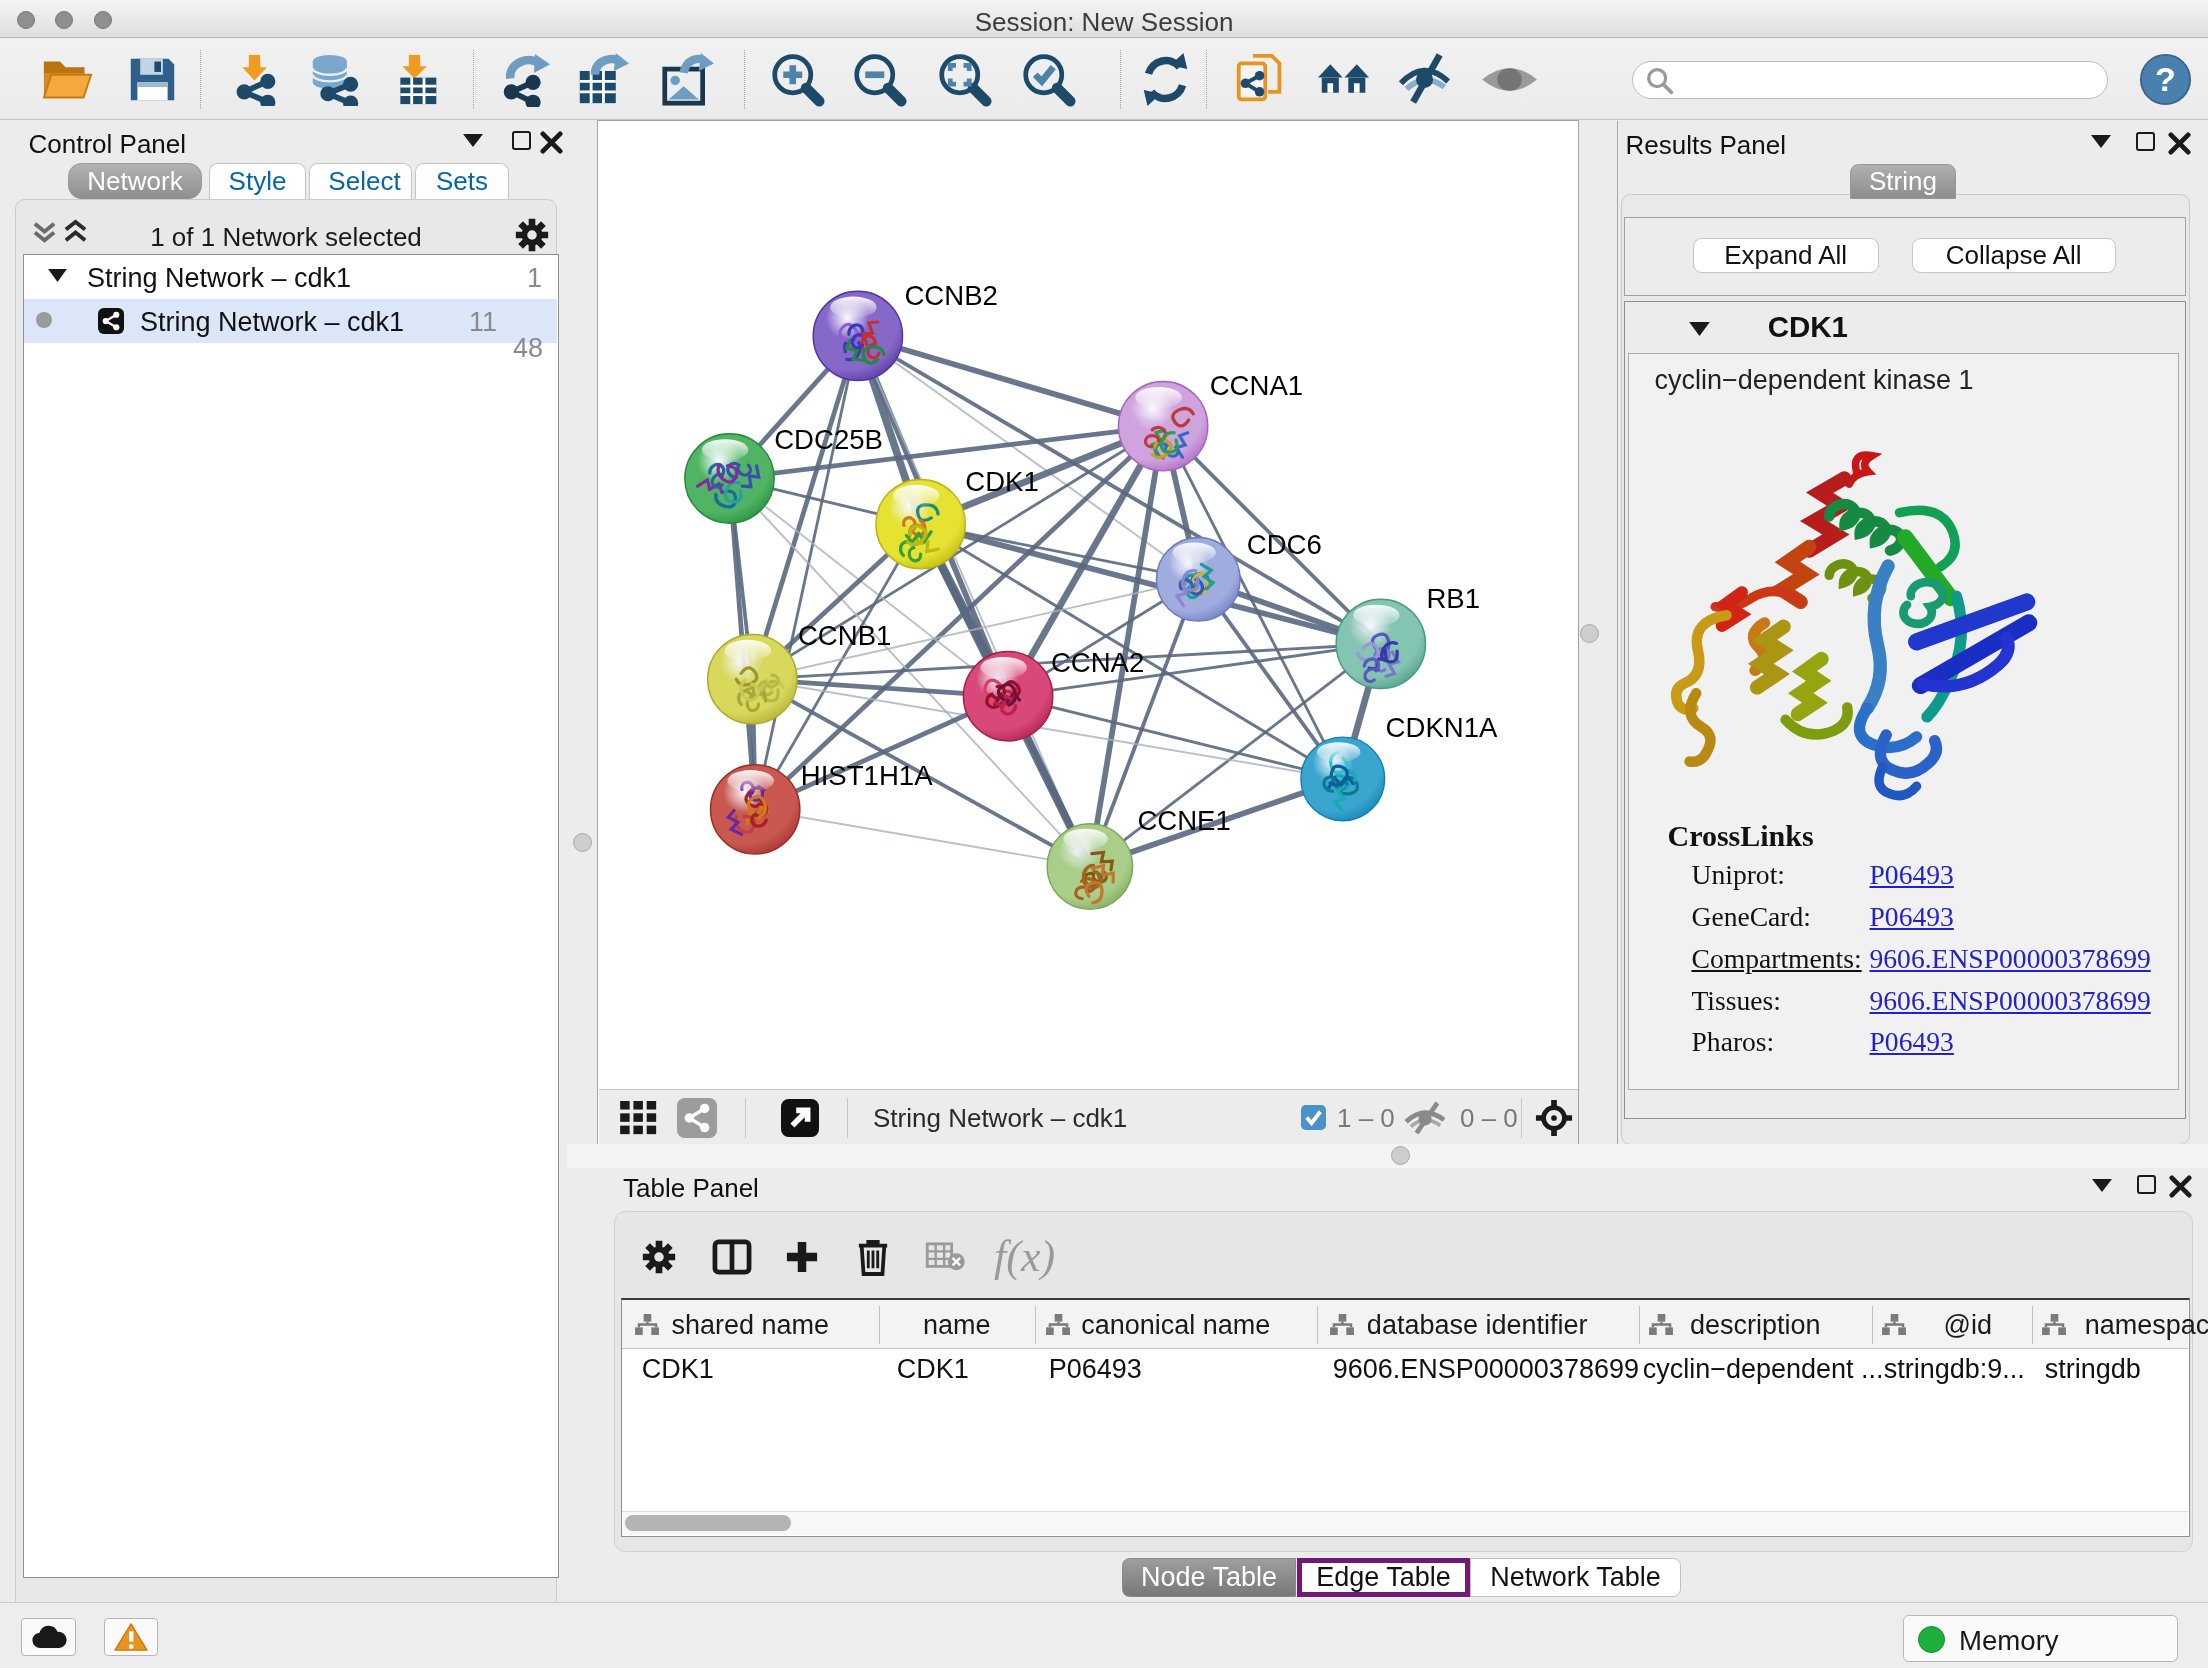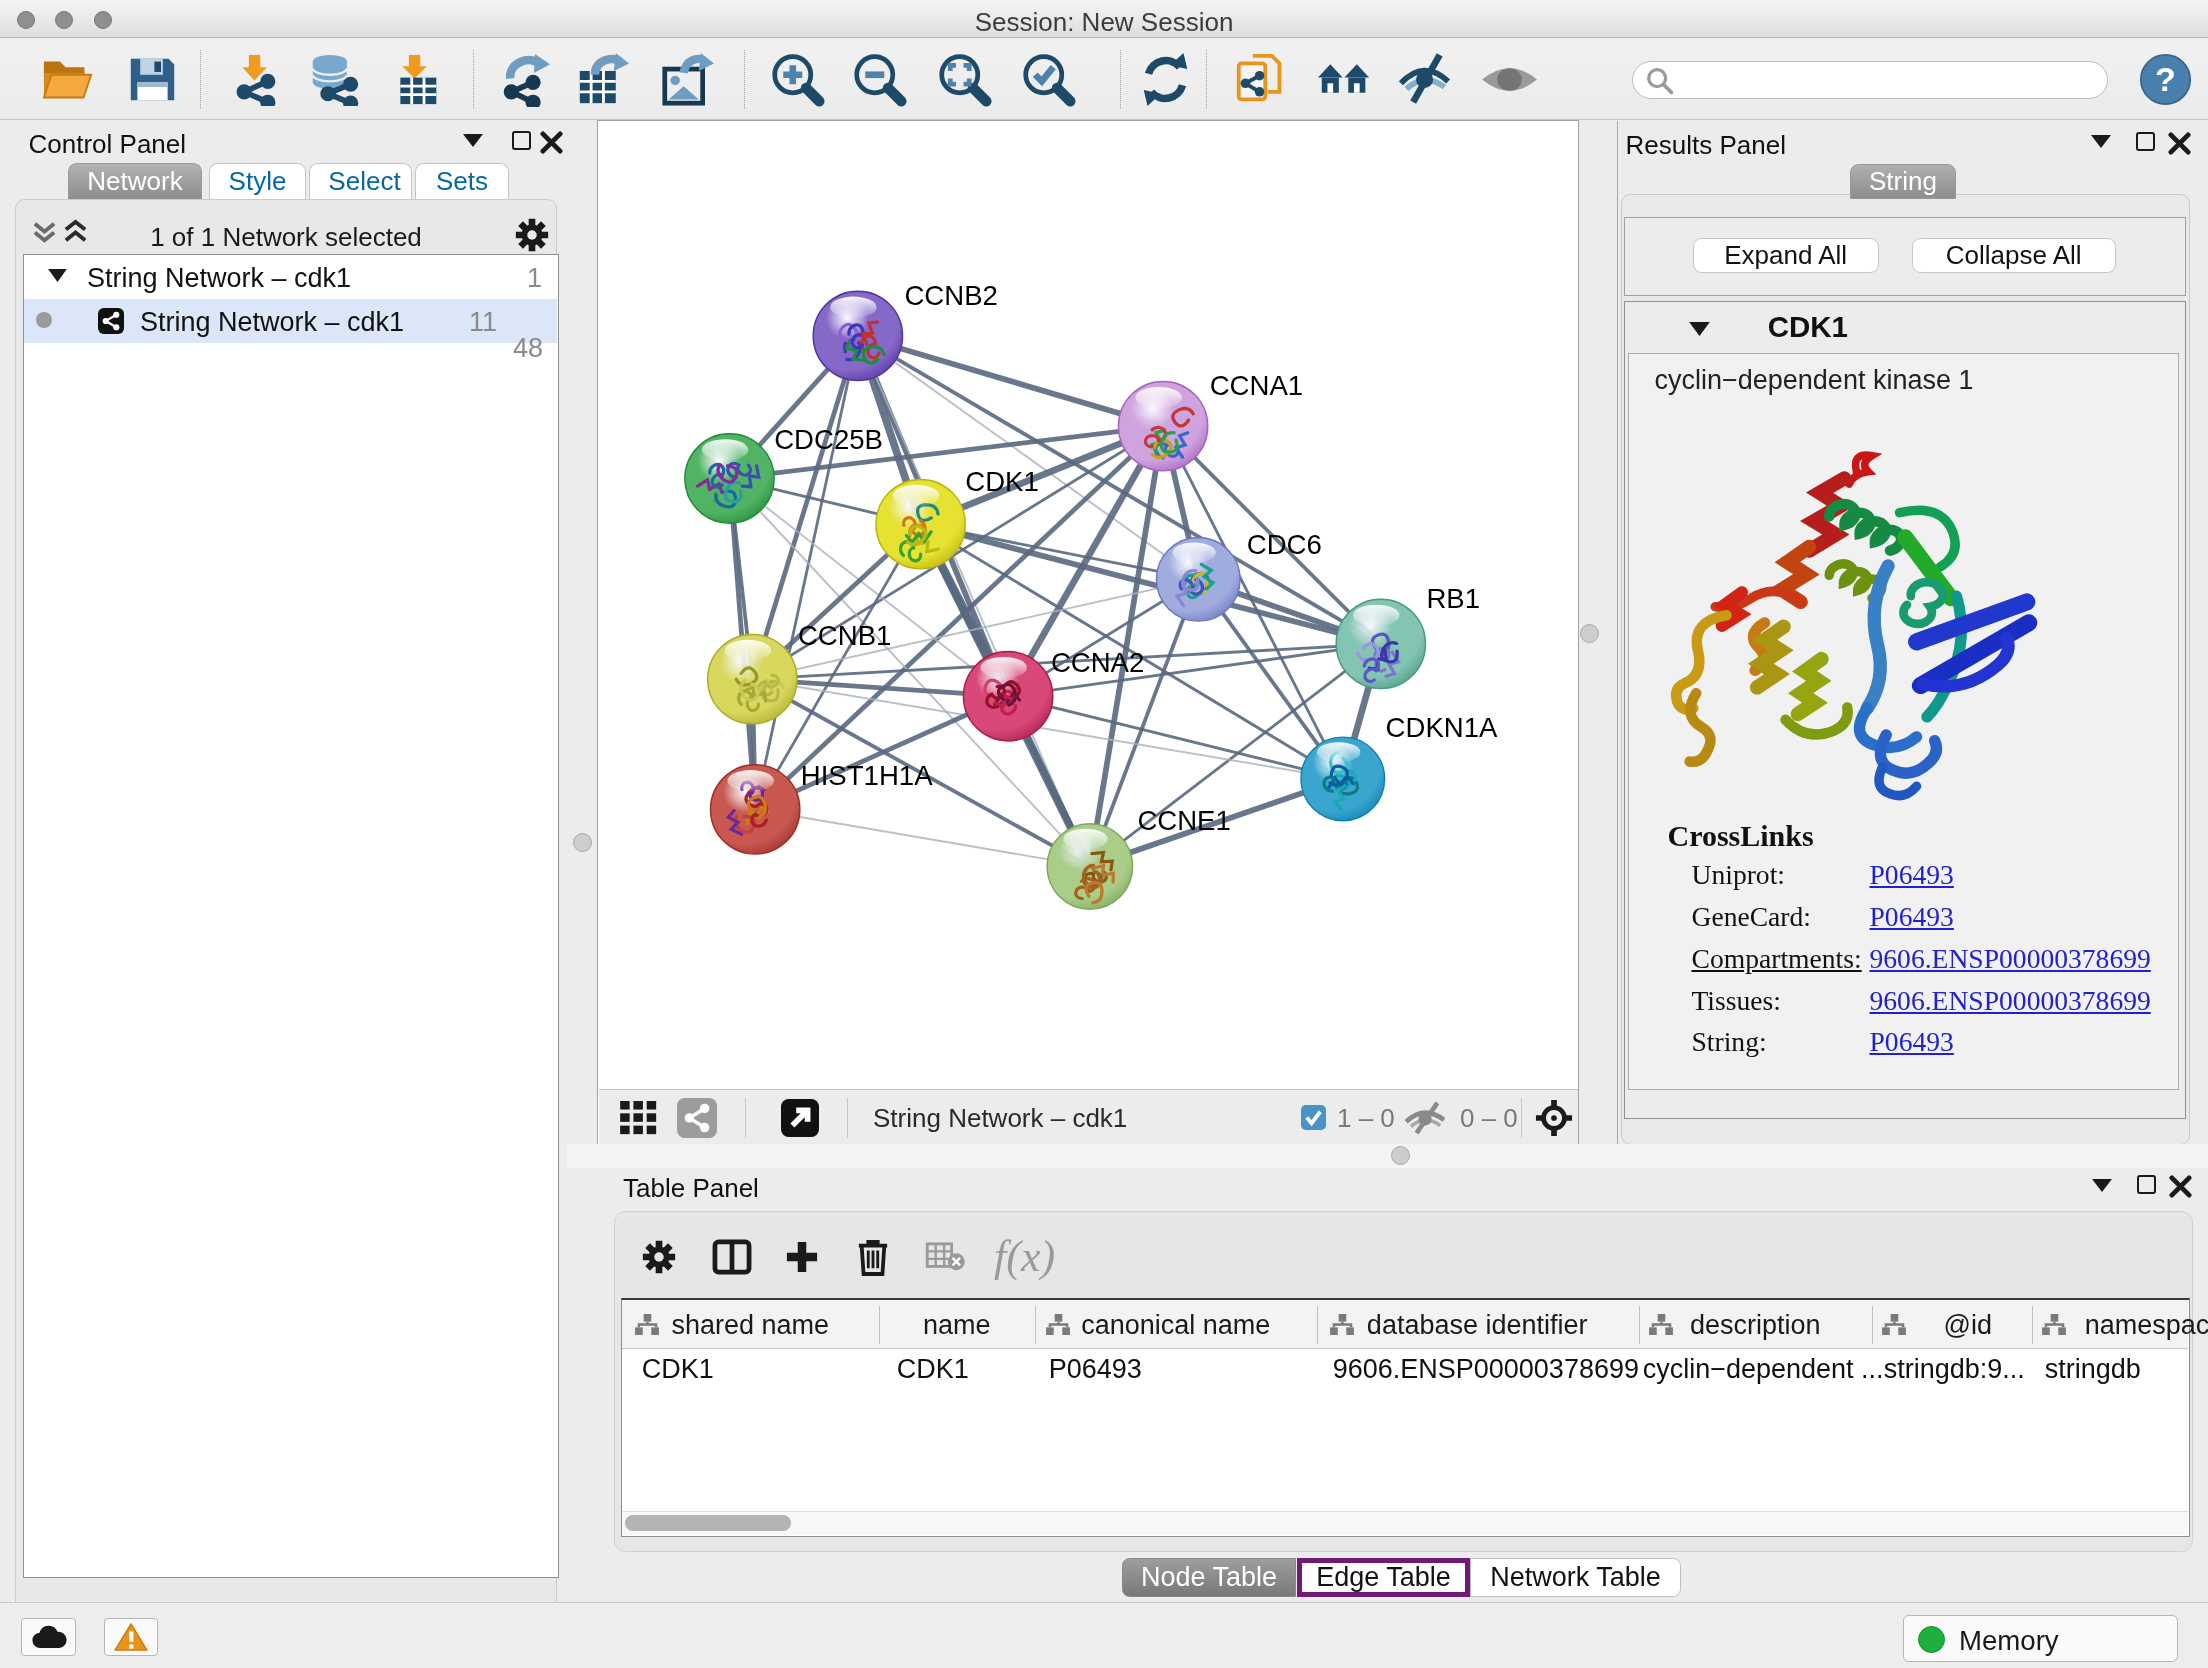--- a/index.html
+++ b/index.html
@@ -224,21 +224,21 @@
 </div>
 
 <div class="cpanel">
   <div class="panel-title abs" style="left:28.5px;top:7.6px;">Control Panel</div>
   <span class="ctrl-tri abs" style="left:463px;top:13.3px;"></span>
   <span class="ctrl-box abs" style="left:512px;top:9.5px;"></span>
   <svg class="abs" style="left:540px;top:9.5px;" width="23" height="23" viewBox="0 0 24 24">
     <path d="M3 3 L21 21 M21 3 L3 21" stroke="#1a1a1a" stroke-width="5" stroke-linecap="round"></path>
     </svg>
   <div class="abs" style="left:15px;top:78px;width:542px;height:1480px;background:#e8e8e8;border:1px solid #cbcbcb;border-radius:9.5px;"></div>
-  <div class="tab sel" style="left:68px;width:134px;top:42px;">Network</div>
+  <div class="tab sel" style="left:68px;width:134px;top:42px;border-radius:14px;">Network</div>
   <div class="tab" style="left:209px;width:97px;top:42px;">Style</div>
   <div class="tab" style="left:309px;width:103px;top:42px;padding-left:8px;">Select</div>
   <div class="tab" style="left:415px;width:94px;top:42px;">Sets</div>
   <svg class="abs" style="left:32px;top:99px;" width="25" height="25" viewBox="0 0 26 26">
     <path d="M3 4 L13 12 L23 4 M3 13 L13 21 L23 13" fill="none" stroke="#6a6a6a" stroke-width="4"></path>
     </svg>
   <svg class="abs" style="left:63px;top:97px;" width="25" height="27" viewBox="0 0 26 28">
     <path d="M3 12 L13 4 L23 12 M3 23 L13 15 L23 23" fill="none" stroke="#2a2a2a" stroke-width="4"></path>
     </svg>
   <div class="abs" style="left:15px;top:101px;width:542px;text-align:center;font-size:26px;color:#1a1a1a;">1 of 1 Network selected</div>
@@ -327,21 +327,21 @@
       </svg>
       <div class="serif abs" style="left:38px;top:465px;font-size:30px;font-weight:bold;color:#111;">CrossLinks</div>
       <div class="serif abs" style="left:62px;top:505px;font-size:27.6px;color:#111;">Uniprot:</div>
       <div class="serif link abs" style="left:240px;top:505px;font-size:27.6px;">P06493</div>
       <div class="serif abs" style="left:62px;top:547px;font-size:27.6px;color:#111;">GeneCard:</div>
       <div class="serif link abs" style="left:240px;top:547px;font-size:27.6px;">P06493</div>
       <div class="serif abs" style="left:62px;top:589px;font-size:27.6px;color:#111;text-decoration:underline;">Compartments:</div>
       <div class="serif link abs" style="left:240px;top:589px;font-size:27.6px;">9606.ENSP00000378699</div>
       <div class="serif abs" style="left:62px;top:631px;font-size:27.6px;color:#111;">Tissues:</div>
       <div class="serif link abs" style="left:240px;top:631px;font-size:27.6px;">9606.ENSP00000378699</div>
-      <div class="serif abs" style="left:62px;top:672px;font-size:27.6px;color:#111;">String:</div>
+      <div class="serif abs" style="left:62px;top:672px;font-size:27.6px;color:#111;">Pharos:</div>
       <div class="serif link abs" style="left:240px;top:672px;font-size:27.6px;">P06493</div>
     </div>
   </div>
 </div>
 
 <div class="abs" style="left:597px;top:120px;width:982px;height:1026px;border:1.9px solid #a2a2a2;background:#fff;">
 <svg class="abs" style="left:0;top:0;" width="979" height="967" viewBox="0 0 1029 1017">
 <defs>
         <linearGradient id="gloss" x1="0" y1="0" x2="0" y2="1">
           <stop offset="0" stop-color="#fff" stop-opacity="0.95"></stop>

